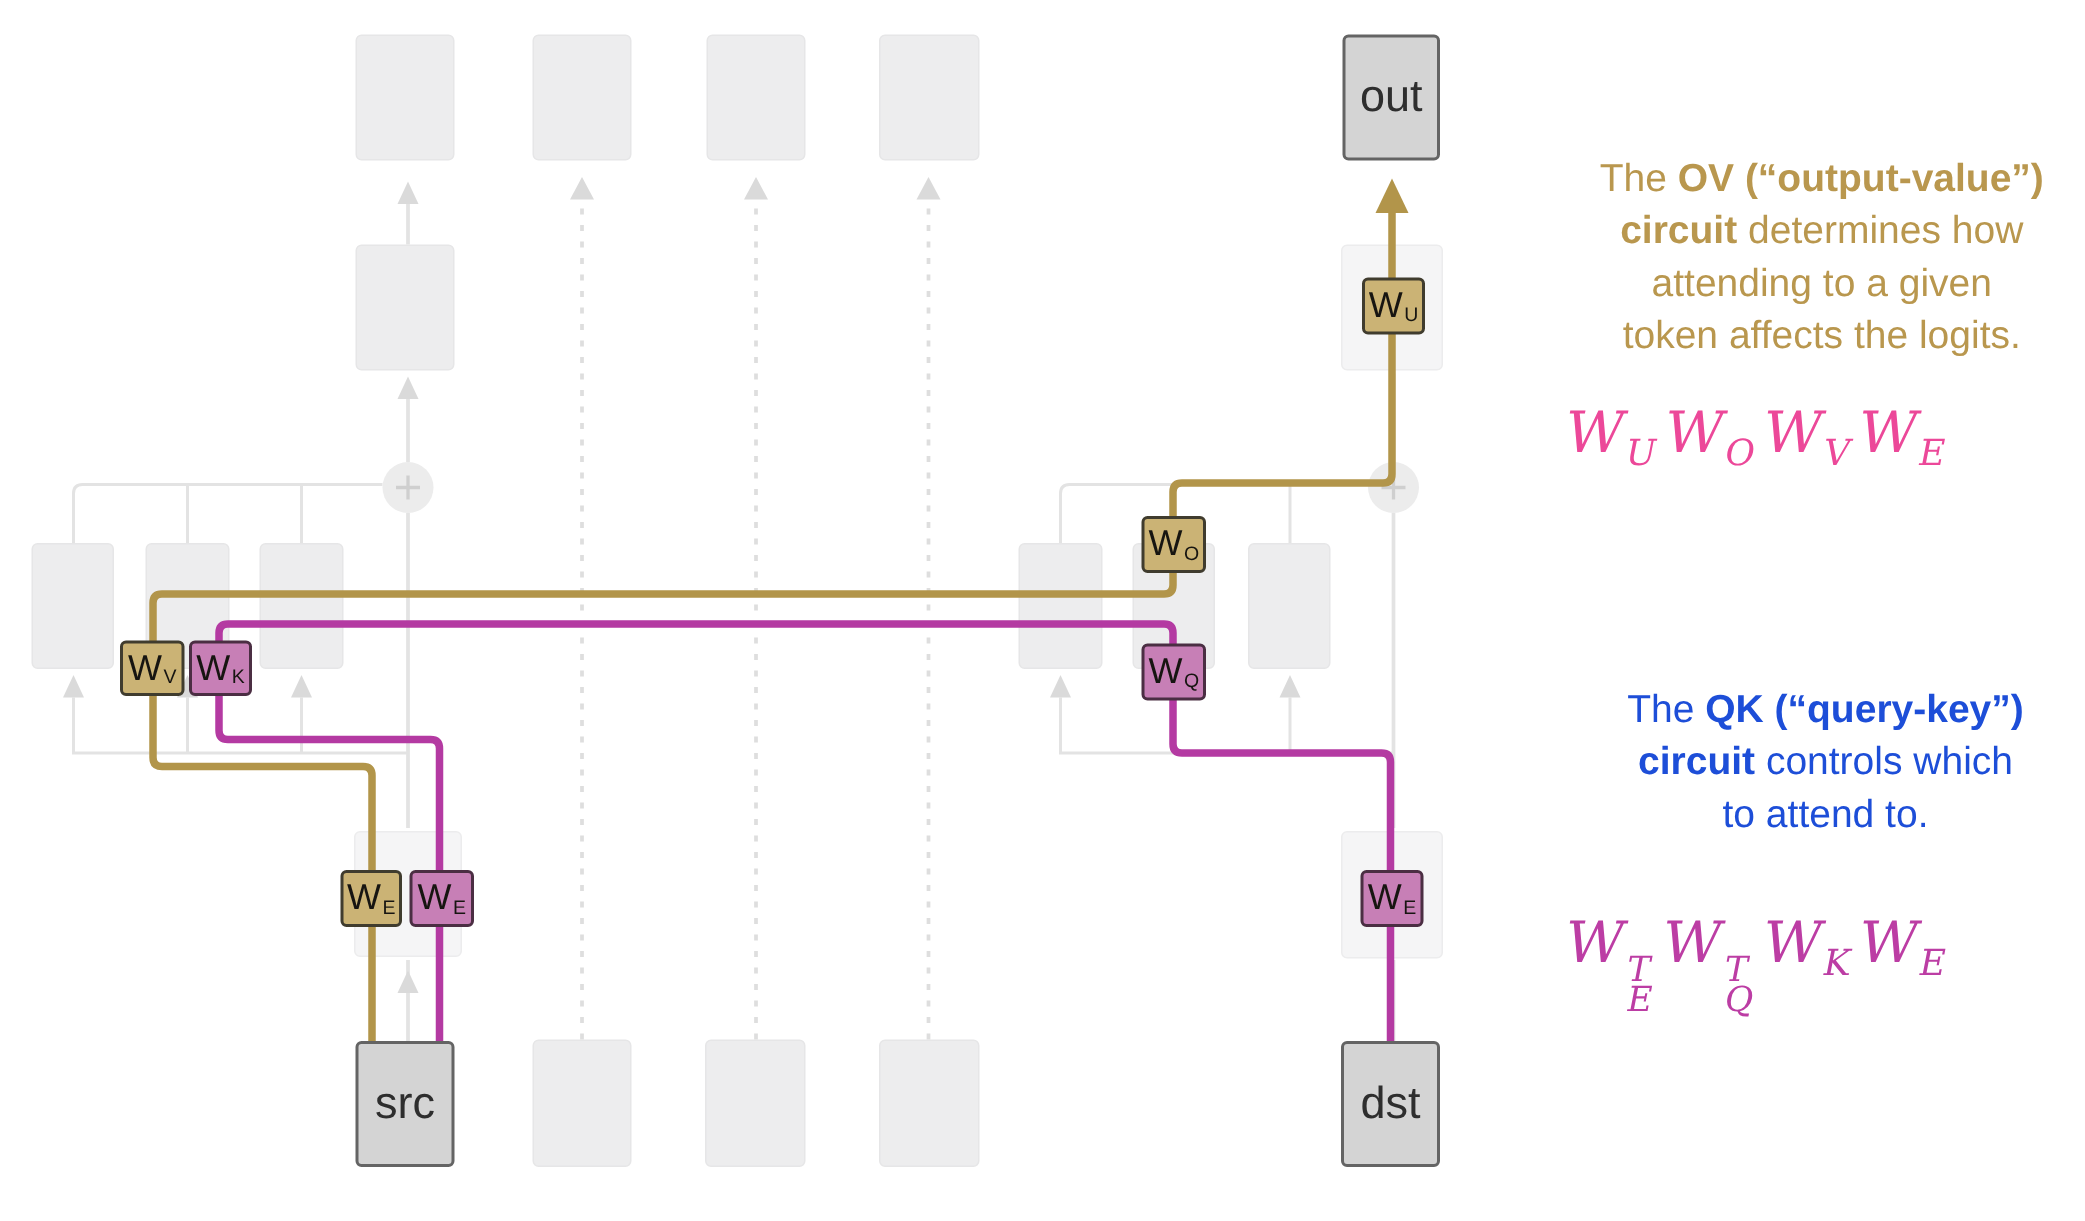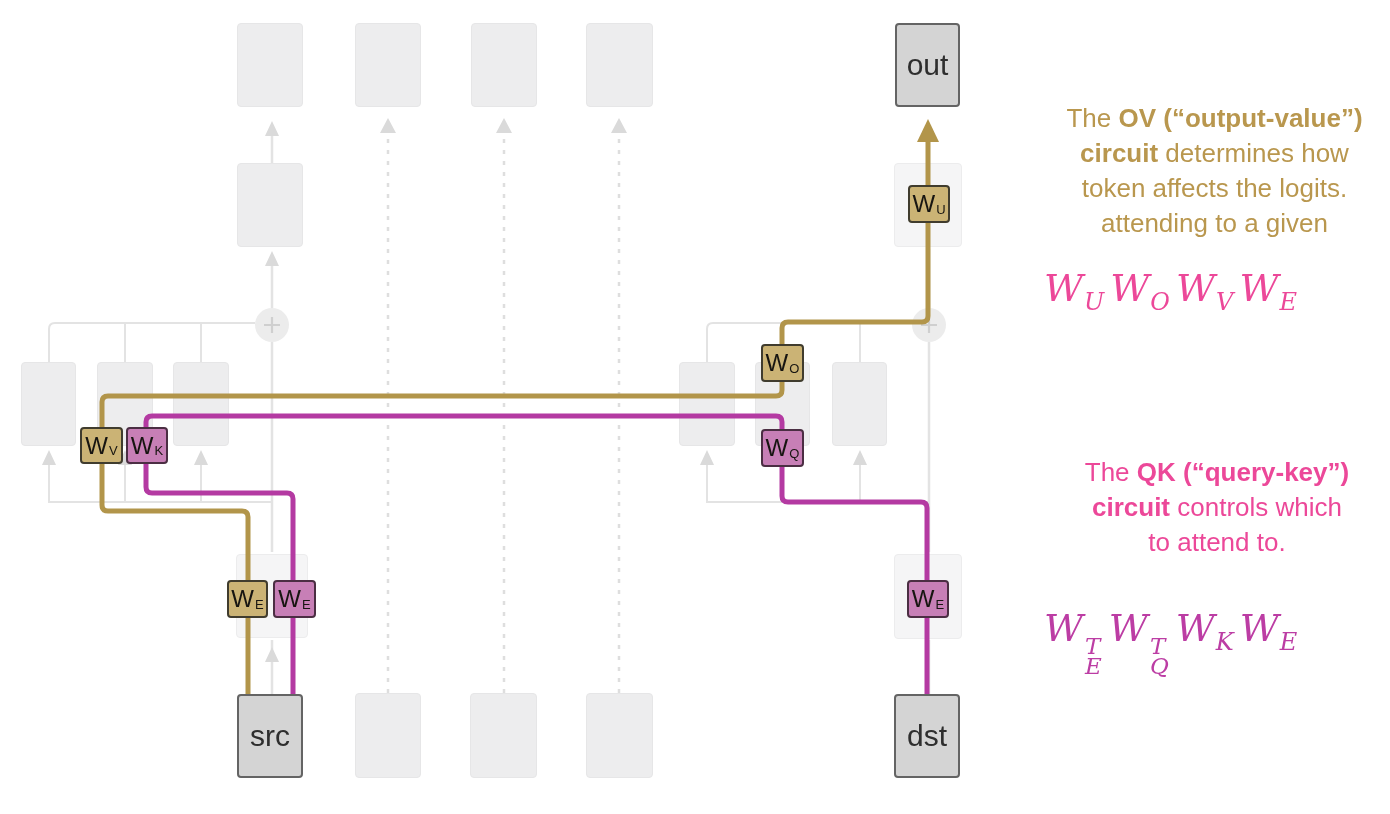--- a/index.html
+++ b/index.html
@@ -24,21 +24,21 @@
   .chip .main{font-size:24px;line-height:1;}
   .chip .sub{font-size:13px;line-height:1;margin-top:10px;margin-left:1px;}
   .chip.gold{background:#cbb375;border:2px solid #403c2e;}
   .chip.mag{background:#c77fb6;border:2px solid #4b2e43;}
 
   
   .note{position:absolute;font-size:26px;line-height:35px;letter-spacing:0px;}
   .note .ln{white-space:nowrap;text-align:center;}
   .note b{font-weight:700;}
   .note.ov{color:#b9974e;}
-  .note.qk{color:#ec4899;}
+  .note.qk{color:#1d4ed8;}
 
   
   .formula{position:absolute;font-family:"DejaVu Serif",serif;font-style:italic;font-size:38px;white-space:nowrap;}
   .formula.ov{color:#ec4899;}
   .formula.qk{color:#bc3da4;}
   .formula .t{margin-right:6px;}
   .fsub{font-size:24px;font-style:italic;vertical-align:-9px;margin-left:1px;}
   .supsub{display:inline-flex;flex-direction:column;align-items:flex-start;
           font-size:23px;line-height:20px;vertical-align:-13px;margin-left:2px;margin-right:1px;}
 </style>
@@ -151,22 +151,22 @@
   <div class="gnode" style="left:894px;top:694px">
     <span>dst</span>
   </div>
   <div class="gnode" style="left:895px;top:23px;width:65px">
     <span>out</span>
   </div>
 
   <div class="note ov" style="left:1047px;top:101px;width:335px">
     <div class="ln"><span>The </span><b>OV (“output-value”)</b><span></span></div>
     <div class="ln"><span></span><b>circuit</b><span> determines how</span></div>
+    <div class="ln"><span>attending to a given</span><b></b><span></span></div>
     <div class="ln"><span>token affects the logits.</span><b></b><span></span></div>
-    <div class="ln"><span>attending to a given</span><b></b><span></span></div>
   </div>
   <div class="formula ov" style="left:1044px;top:266px">
     <span class="t"><span>W</span><span class="fsub">U</span></span><span class="t"><span>W</span><span class="fsub">O</span></span><span class="t"><span>W</span><span class="fsub">V</span></span><span class="t"><span>W</span><span class="fsub">E</span></span>
   </div>
 
   <div class="note qk" style="left:1047px;top:455px;width:340px">
     <div class="ln"><span>The </span><b>QK (“query-key”)</b><span></span></div>
     <div class="ln"><span></span><b>circuit</b><span> controls which</span></div>
     <div class="ln"><span>to attend to.</span><b></b><span></span></div>
   </div>

